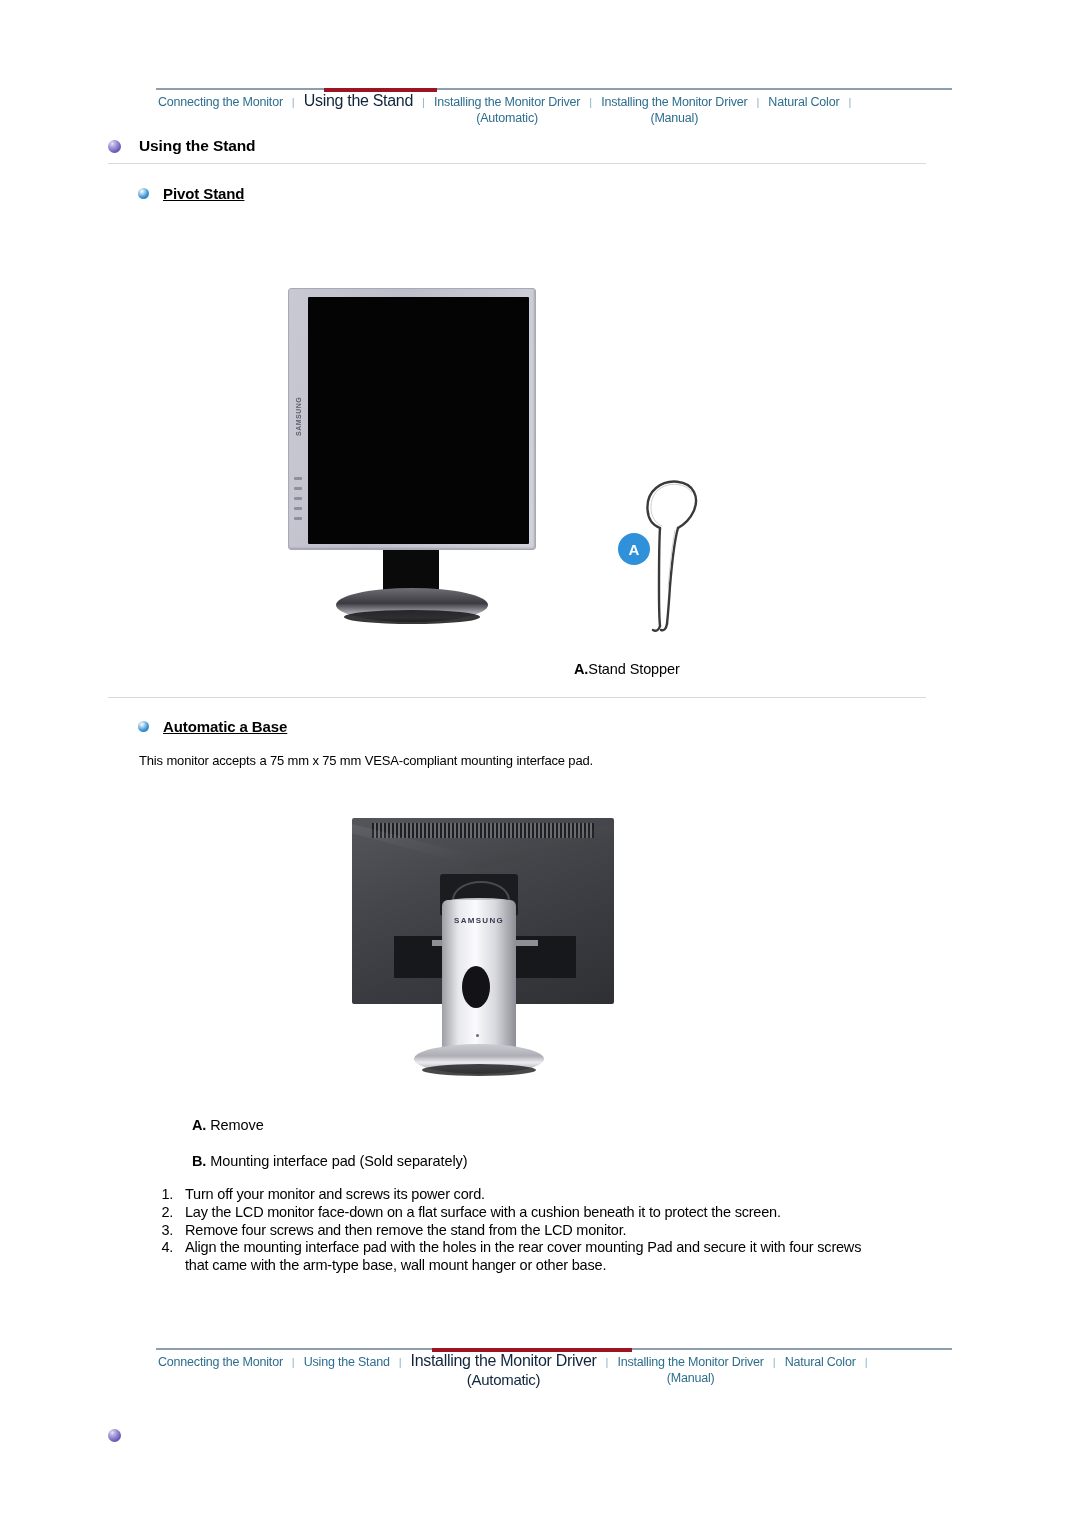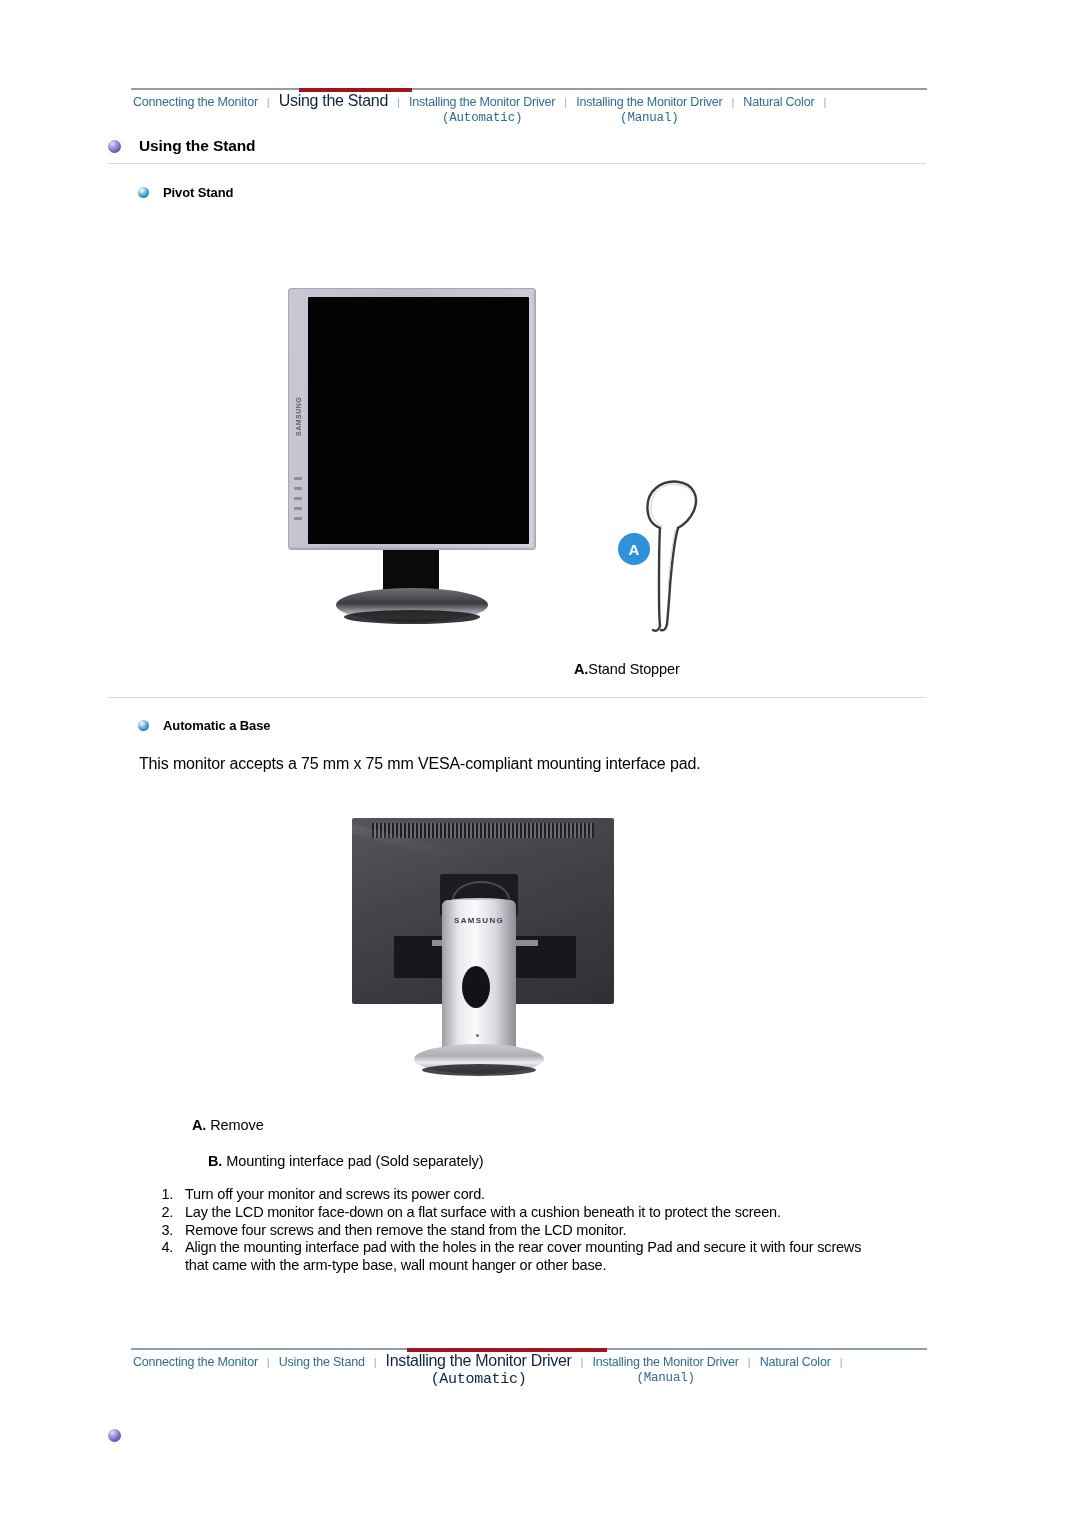--- a/index.html
+++ b/index.html
@@ -10,21 +10,21 @@
     background: #ffffff;
     font-family: "Liberation Sans", sans-serif;
     color: #000000;
     position: relative;
     overflow: hidden;
   }
 
   
   .navbar {
     position: absolute;
-    left: 131px;
+    left: 156px;
     width: 796px;
   }
   .navbar-top { top: 88px; }
   .navbar-bottom { top: 1348px; }
 
   .nav-rule {
     height: 2px;
     background: #8d9fae;
     width: 100%;
     position: relative;
@@ -46,21 +46,21 @@
   }
   .nav-item.active {
     color: #10243c;
     font-size: 16px;
     font-weight: normal;
     letter-spacing: -0.3px;
     padding-top: 1px;
     margin-top: -2px;
   }
   .nav-item.active .nav-sub { font-size: 15px; }
-  .nav-sub { display: block; font-size: 12.5px; font-family: Liberation Mono, monospace; }
+  .nav-sub { display: block; font-size: 12.5px; }
   .nav-sep {
     color: #8fb0c4;
     font-size: 11px;
     padding: 4px 7px 0 7px;
     user-select: none;
   }
   
   .nav-accent {
     position: absolute;
     top: 0;
@@ -115,43 +115,44 @@
   .h2-row {
     position: absolute;
     display: flex;
     align-items: center;
     gap: 14px;
     left: 138px;
   }
   .h2-pivot { top: 185px; }
   .h2-base  { top: 718px; }
   .h2-text {
-    font-size: 13px;
+    font-size: 15px;
     font-weight: bold;
     letter-spacing: -0.1px;
+    text-decoration: underline;
   }
 
   
   .para {
     position: absolute;
-    font-size: 16px;
+    font-size: 13px;
     line-height: 1.45;
     letter-spacing: -0.15px;
   }
   .p-vesa { left: 139px; top: 752px; }
 
   .caption {
     position: absolute;
     font-size: 14.5px;
     letter-spacing: -0.1px;
   }
   .caption b { font-weight: bold; }
   .cap-stopper { left: 574px; top: 661px; }
   .cap-a { left: 192px; top: 1117px; }
-  .cap-b { left: 208px; top: 1153px; }
+  .cap-b { left: 192px; top: 1153px; }
 
   ol.steps {
     position: absolute;
     left: 177px;
     top: 1186px;
     width: 700px;
     font-size: 14.5px;
     line-height: 1.23;
     list-style: decimal;
     letter-spacing: -0.2px;

